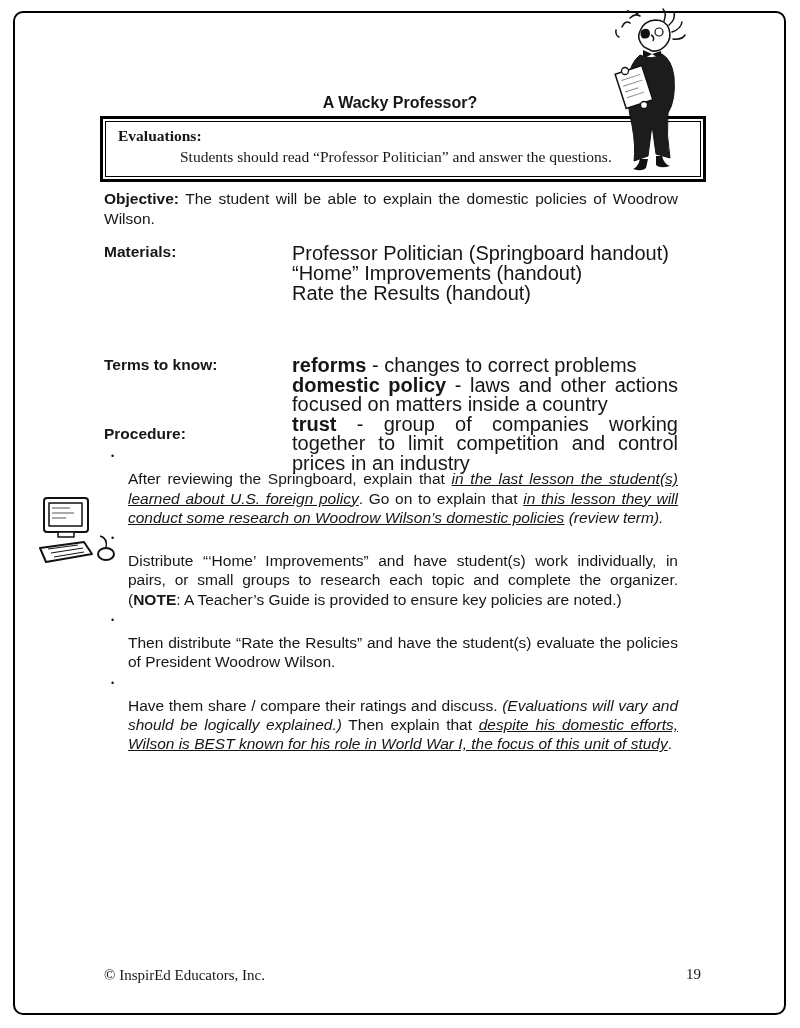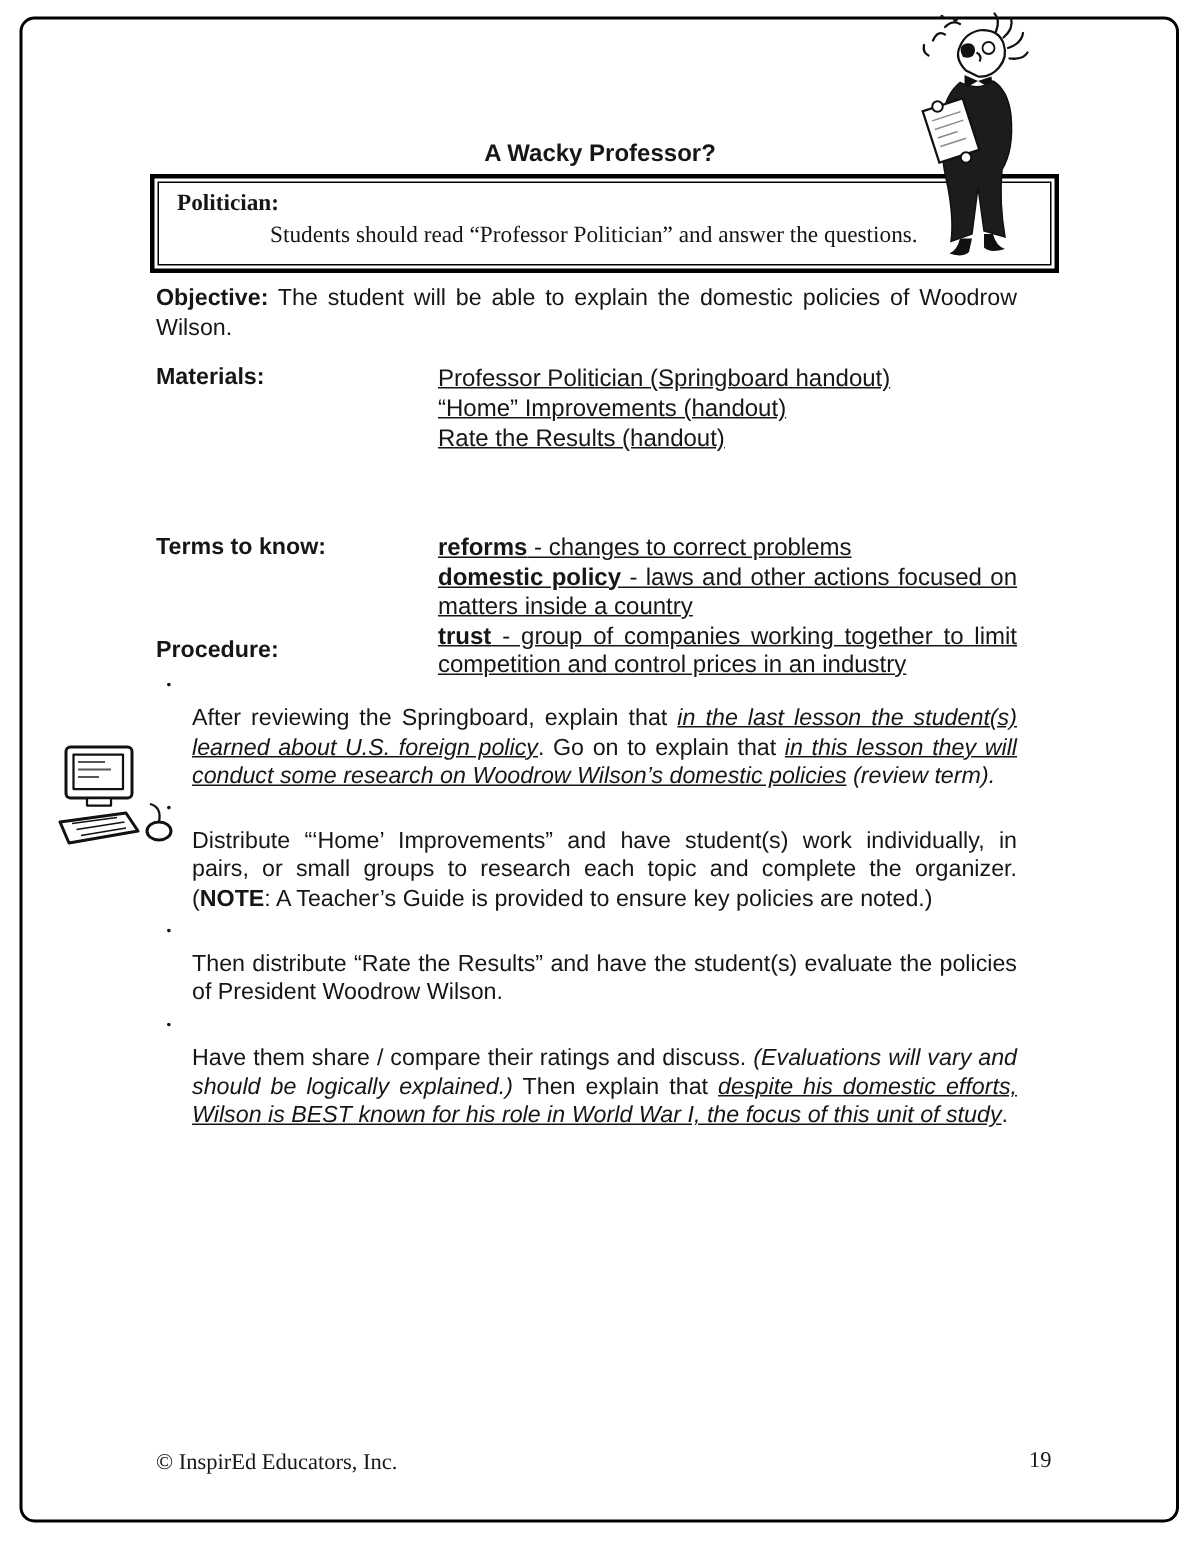--- a/index.html
+++ b/index.html
@@ -35,21 +35,21 @@
   .sb-label { font-weight: bold; }
   .sb-text { margin-left: 62px; margin-top: 3px; }
 
   .objective {
     position: absolute; left: 104px; top: 189px; width: 574px;
     font-size: 15.5px; line-height: 19.5px; text-align: justify;
   }
 
   .row { position: absolute; left: 104px; display: flex; }
   .col-label { width: 188px; font-size: 15.5px; font-weight: bold; }
-  .col-body { width: 386px; font-size: 16px; text-decoration: underline; }
+  .col-body { width: 386px; font-size: 20px; }
   .materials { top: 243px; }
   .materials .col-body div { line-height: 20px; }
   .terms { top: 316px; margin-top: 40px; }
   .terms .col-body p { line-height: 19.5px; text-align: justify; }
 
   .procedure {
     position: absolute; left: 104px; top: 424px; width: 574px;
     font-size: 15.5px; line-height: 19.3px;
   }
   .proc-label { font-weight: bold; margin-bottom: 2px; }
@@ -103,21 +103,21 @@
     <circle cx="33" cy="66" r="3.5" fill="#fff" stroke="#111" stroke-width="1.3"></circle>
     <circle cx="52" cy="100" r="3.5" fill="#fff" stroke="#111" stroke-width="1.3"></circle>
     <path d="M48 154 q-2 8 -7 10 q9 3 13 -1 l2 -9 Z" fill="#111"></path>
     <path d="M70 151 q2 8 8 10 q-10 3 -14 -1 l0 -9 Z" fill="#111"></path>
   </svg>
 
   <h1 class="title">A Wacky Professor?</h1>
 
   <div class="springboard-outer">
     <div class="springboard-inner">
-      <div class="sb-label">Politician:</div>
+      <div class="sb-label">Evaluations:</div>
       <div class="sb-text">Students should read “Professor Politician” and answer the questions.</div>
     </div>
   </div>
 
   <p class="objective"><span class="b">Objective:</span><span> The student will be able to explain the domestic policies of Woodrow Wilson.</span></p>
 
   <div class="row materials">
     <div class="col-label">Materials:</div>
     <div class="col-body">
       <div>Professor Politician (Springboard handout)</div>

